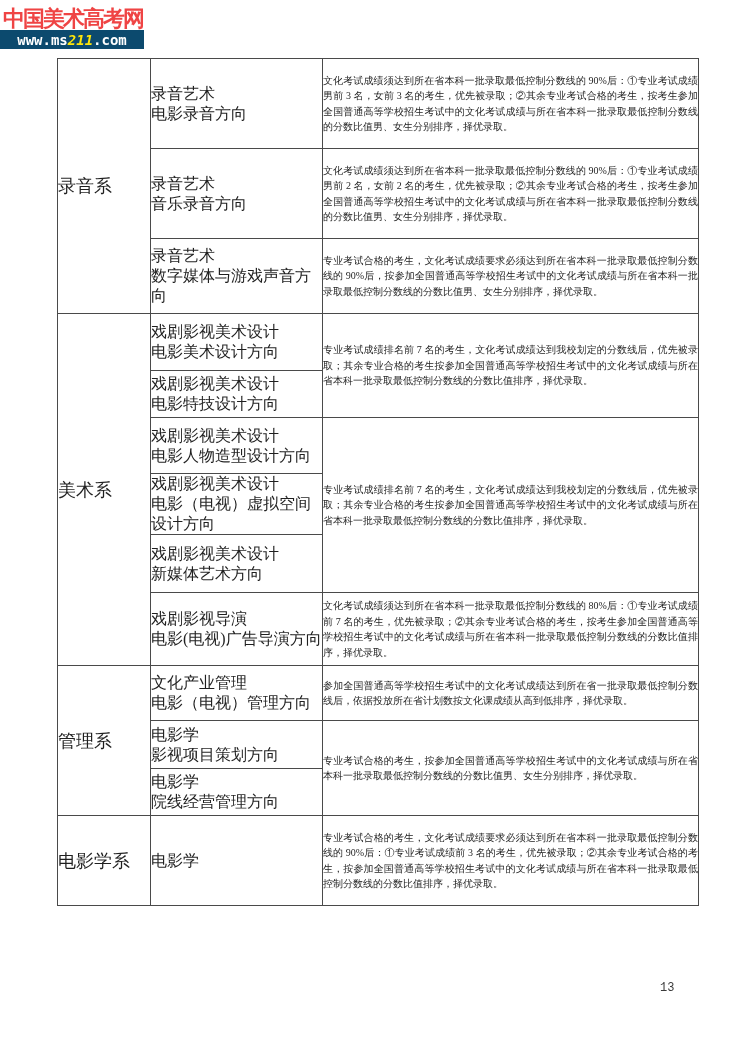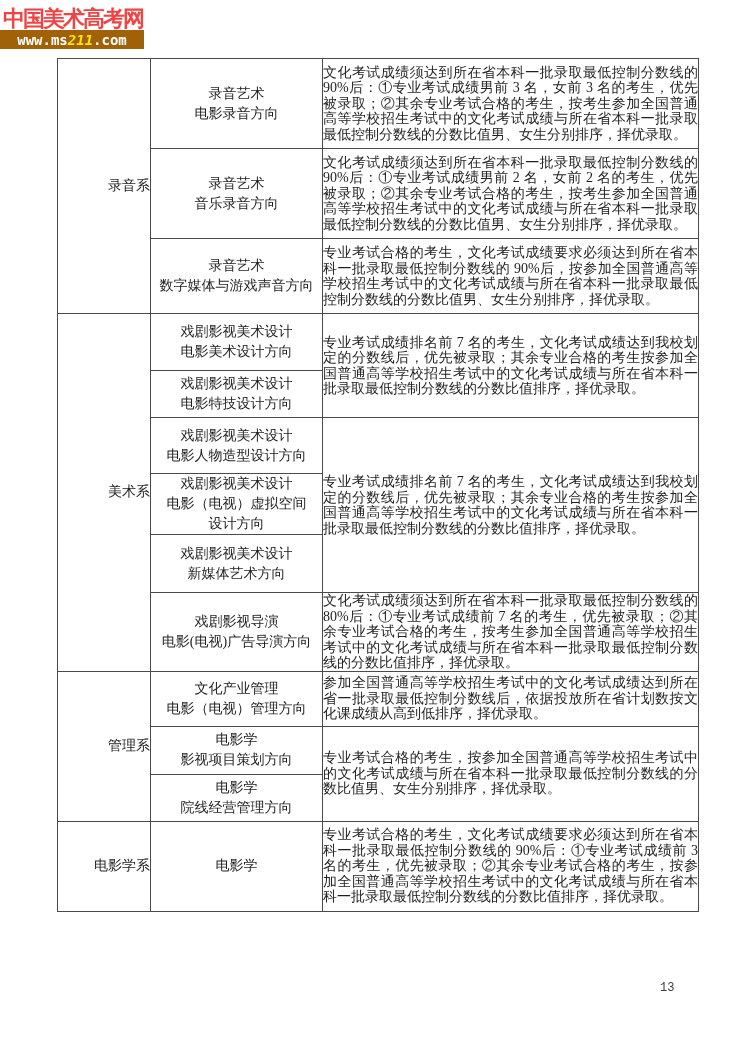--- a/index.html
+++ b/index.html
@@ -5,39 +5,39 @@
   html,body{margin:0;padding:0;background:#ffffff;}
   body{width:750px;height:1061px;position:relative;overflow:hidden;
        font-family:"Liberation Serif",serif;color:#1f1f1f;}
 
   
   .logo{position:absolute;left:0;top:0;width:160px;}
   .logo-title{position:absolute;left:3px;top:4px;width:150px;
       font-family:"Liberation Sans",sans-serif;font-weight:bold;
       font-size:22px;letter-spacing:-2px;color:#ef4444;white-space:nowrap;}
   .logo-banner{position:absolute;left:0;top:30px;width:144px;height:19px;
-      background:#a16207;display:flex;align-items:center;justify-content:center;
+      background:#0c4a6e;display:flex;align-items:center;justify-content:center;
       font-family:"DejaVu Sans Mono",monospace;font-weight:bold;font-size:14px;
       color:#ffffff;letter-spacing:0px;white-space:nowrap;}
   .logo-banner .hl{color:#ffe60a;font-style:italic;}
 
   
   table.adm{position:absolute;left:57px;top:58px;width:641px;
       border-collapse:collapse;table-layout:fixed;}
   table.adm td{border:1px solid #4a4a4a;vertical-align:middle;
       overflow:hidden;padding:0;}
   col.c-dept{width:93px;}
   col.c-major{width:172px;}
   col.c-crit{width:376px;}
 
-  td.dept{text-align:right;font-size:14px;line-height:20px;}
-  td.major{text-align:center;font-size:14px;line-height:20px;
+  td.dept{text-align:left;font-size:18px;line-height:20px;}
+  td.major{text-align:left;font-size:16px;line-height:20px;
       white-space:pre-line;}
   td.crit{text-align:justify;text-justify:inter-ideograph;
-      font-size:14px;line-height:15.5px;padding:3px 7px;}
+      font-size:10px;line-height:15.5px;padding:3px 7px;}
 
   tr.r0{height:90px;} tr.r1{height:90px;} tr.r2{height:75px;}
   tr.r3{height:57px;} tr.r4{height:47px;} tr.r5{height:56px;}
   tr.r6{height:61px;} tr.r7{height:58px;} tr.r8{height:73px;}
   tr.r9{height:55px;} tr.r10{height:48px;} tr.r11{height:47px;}
   tr.r12{height:90px;}
 
   .page-number{position:absolute;left:660px;top:981px;font-size:12px;
       color:#3a3a3a;font-family:Liberation Mono, monospace;}
 </style>

